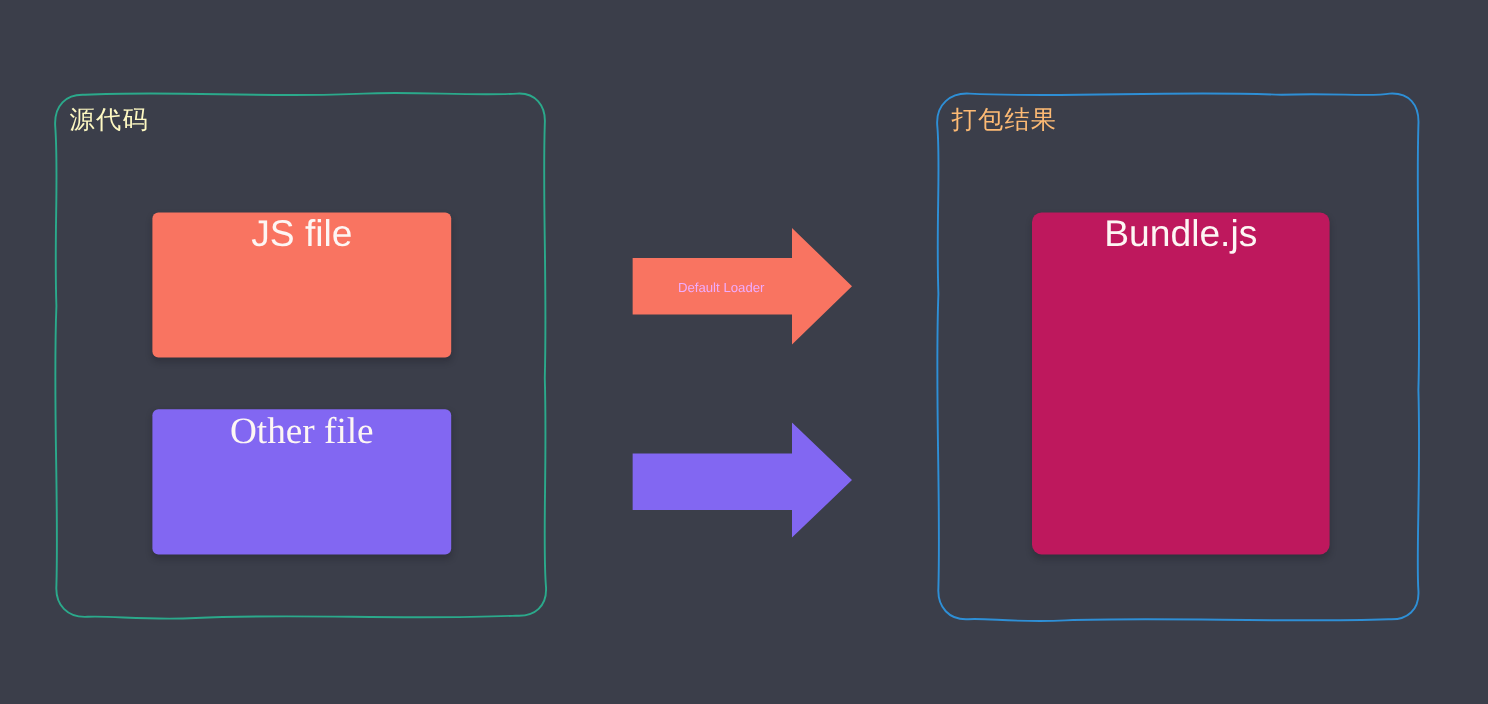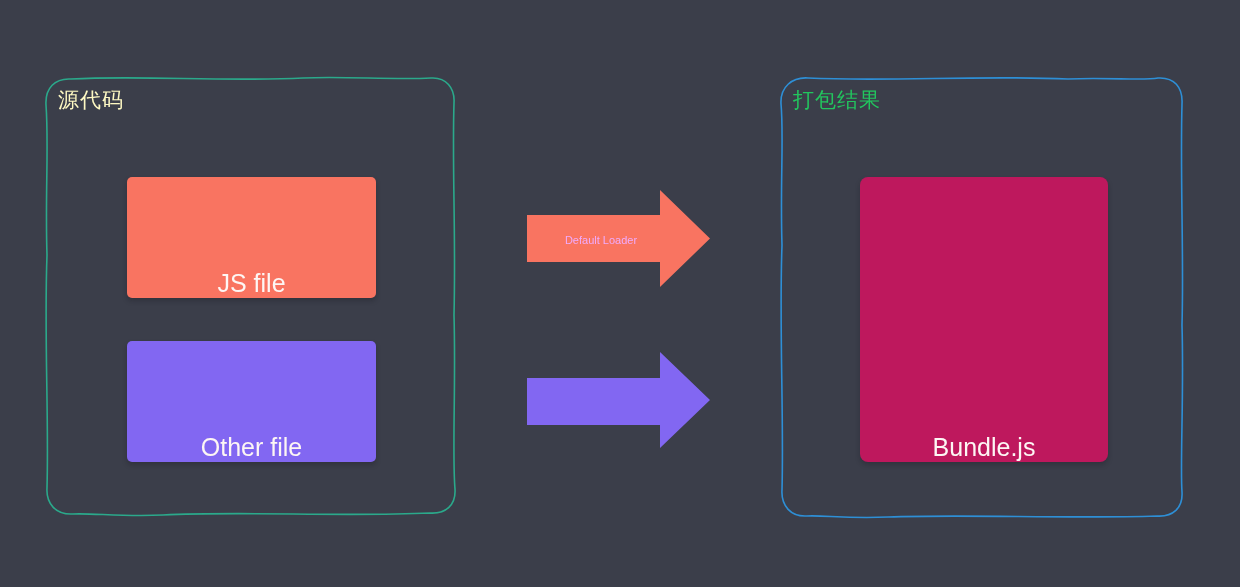--- a/index.html
+++ b/index.html
@@ -21,33 +21,33 @@
     stroke-width: 1.6;
     stroke-linecap: round;
     stroke-linejoin: round;
   }
   .group-label {
     position: absolute;
     font-size: 21px;
     letter-spacing: 1px;
   }
   .group-label.source { left: 58px; top: 86px; color: #fef9c3; }
-  .group-label.output { left: 793px; top: 86px; color: #22c55e; }
+  .group-label.output { left: 793px; top: 86px; color: #fdba74; }
   .file-box {
     position: absolute;
     display: flex;
-    align-items: flex-end;
+    align-items: flex-start;
     justify-content: center;
     color: #fdf6f4;
-    font-size: 25px;
+    font-size: 31px;
     border-radius: 5px;
     box-shadow: 0 3px 5px rgba(20, 22, 28, 0.28);
   }
   .js-box    { left: 127px; top: 177px; width: 249px; height: 121px; background: #f97461; }
-  .other-box { left: 127px; top: 341px; width: 249px; height: 121px; background: #8267f2; }
+  .other-box { left: 127px; top: 341px; width: 249px; height: 121px; background: #8267f2; font-family: Liberation Serif, serif; }
   .bundle-box{ left: 860px; top: 177px; width: 248px; height: 285px; background: #be185d; border-radius: 8px; }
   .arrow-svg { position: absolute; }
   .arrow-svg.a1 { left: 527px; top: 190px; }
   .arrow-svg.a2 { left: 527px; top: 352px; }
   .arrow-label {
     position: absolute;
     display: flex;
     align-items: center;
     justify-content: center;
     color: #f0abfc;

